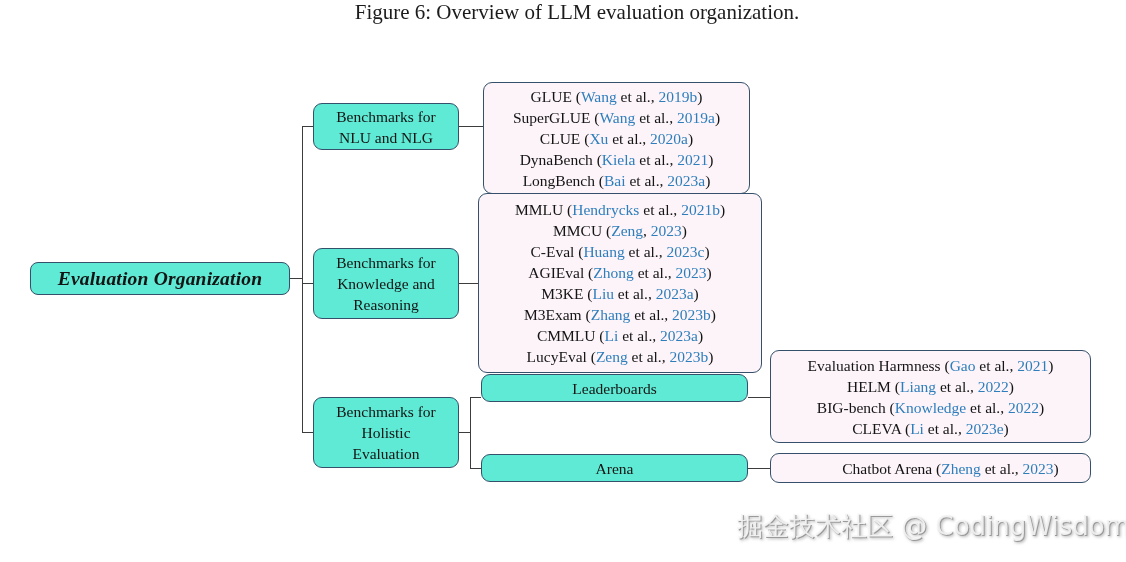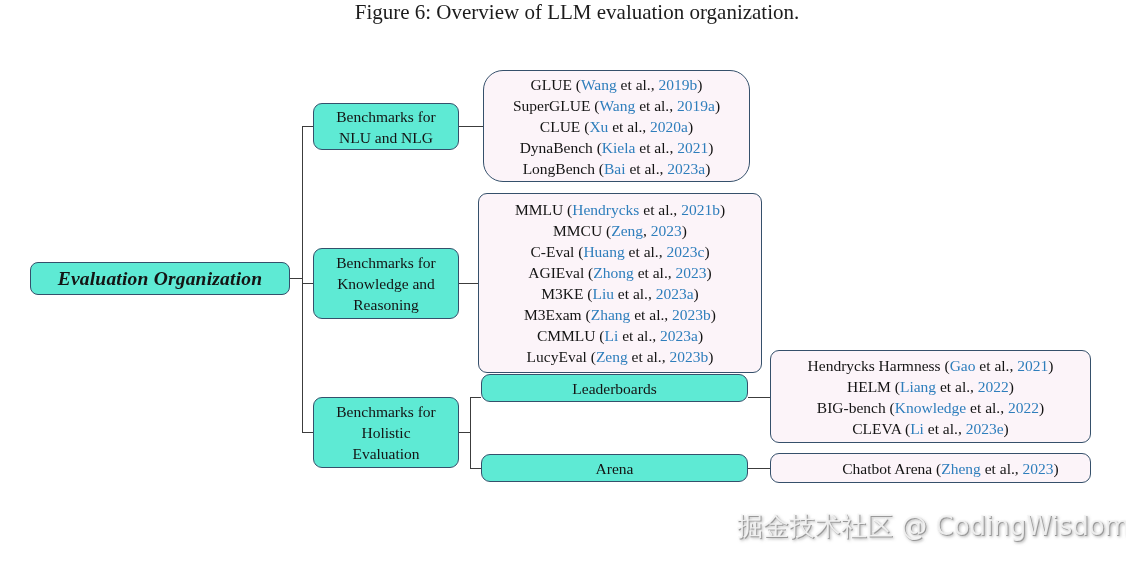--- a/index.html
+++ b/index.html
@@ -82,21 +82,21 @@
     <span class="multiline">Benchmarks for
 Knowledge and
 Reasoning</span>
   </div>
   <div class="node" style="left:313px; top:397px; width:146px; height:71px;">
     <span class="multiline">Benchmarks for
 Holistic
 Evaluation</span>
   </div>
 
-  <div class="node leaf" style="left:483px; top:70px; width:267px; height:112px;border-radius:20px;">
+  <div class="node leaf" style="left:483px; top:82px; width:267px; height:112px;">
 
       <div class="cite-line"><span>GLUE (</span><span class="c">Wang</span><span> et al., </span><span class="c">2019b</span><span>)</span></div>
 
       <div class="cite-line"><span>SuperGLUE (</span><span class="c">Wang</span><span> et al., </span><span class="c">2019a</span><span>)</span></div>
 
       <div class="cite-line"><span>CLUE (</span><span class="c">Xu</span><span> et al., </span><span class="c">2020a</span><span>)</span></div>
 
       <div class="cite-line"><span>DynaBench (</span><span class="c">Kiela</span><span> et al., </span><span class="c">2021</span><span>)</span></div>
 
       <div class="cite-line"><span>LongBench (</span><span class="c">Bai</span><span> et al., </span><span class="c">2023a</span><span>)</span></div>
@@ -123,21 +123,21 @@
 
   <div class="node" style="left:481px; top:374px; width:267px; height:28px;">
     <span>Leaderboards</span>
   </div>
   <div class="node" style="left:481px; top:454px; width:267px; height:28px;">
     <span>Arena</span>
   </div>
 
   <div class="node leaf" style="left:770px; top:350px; width:321px; height:93px;">
 
-      <div class="cite-line"><span>Hendrycks Harmness (</span><span class="c">Gao</span><span> et al., </span><span class="c">2021</span><span>)</span></div>
+      <div class="cite-line"><span>Evaluation Harmness (</span><span class="c">Gao</span><span> et al., </span><span class="c">2021</span><span>)</span></div>
 
       <div class="cite-line"><span>HELM (</span><span class="c">Liang</span><span> et al., </span><span class="c">2022</span><span>)</span></div>
 
       <div class="cite-line"><span>BIG-bench (</span><span class="c">Knowledge</span><span> et al., </span><span class="c">2022</span><span>)</span></div>
 
       <div class="cite-line"><span>CLEVA (</span><span class="c">Li</span><span> et al., </span><span class="c">2023e</span><span>)</span></div>
     </div>
 
   <div class="node leaf" style="left:770px; top:453px; width:321px; height:30px;padding-left:40px;">
 

